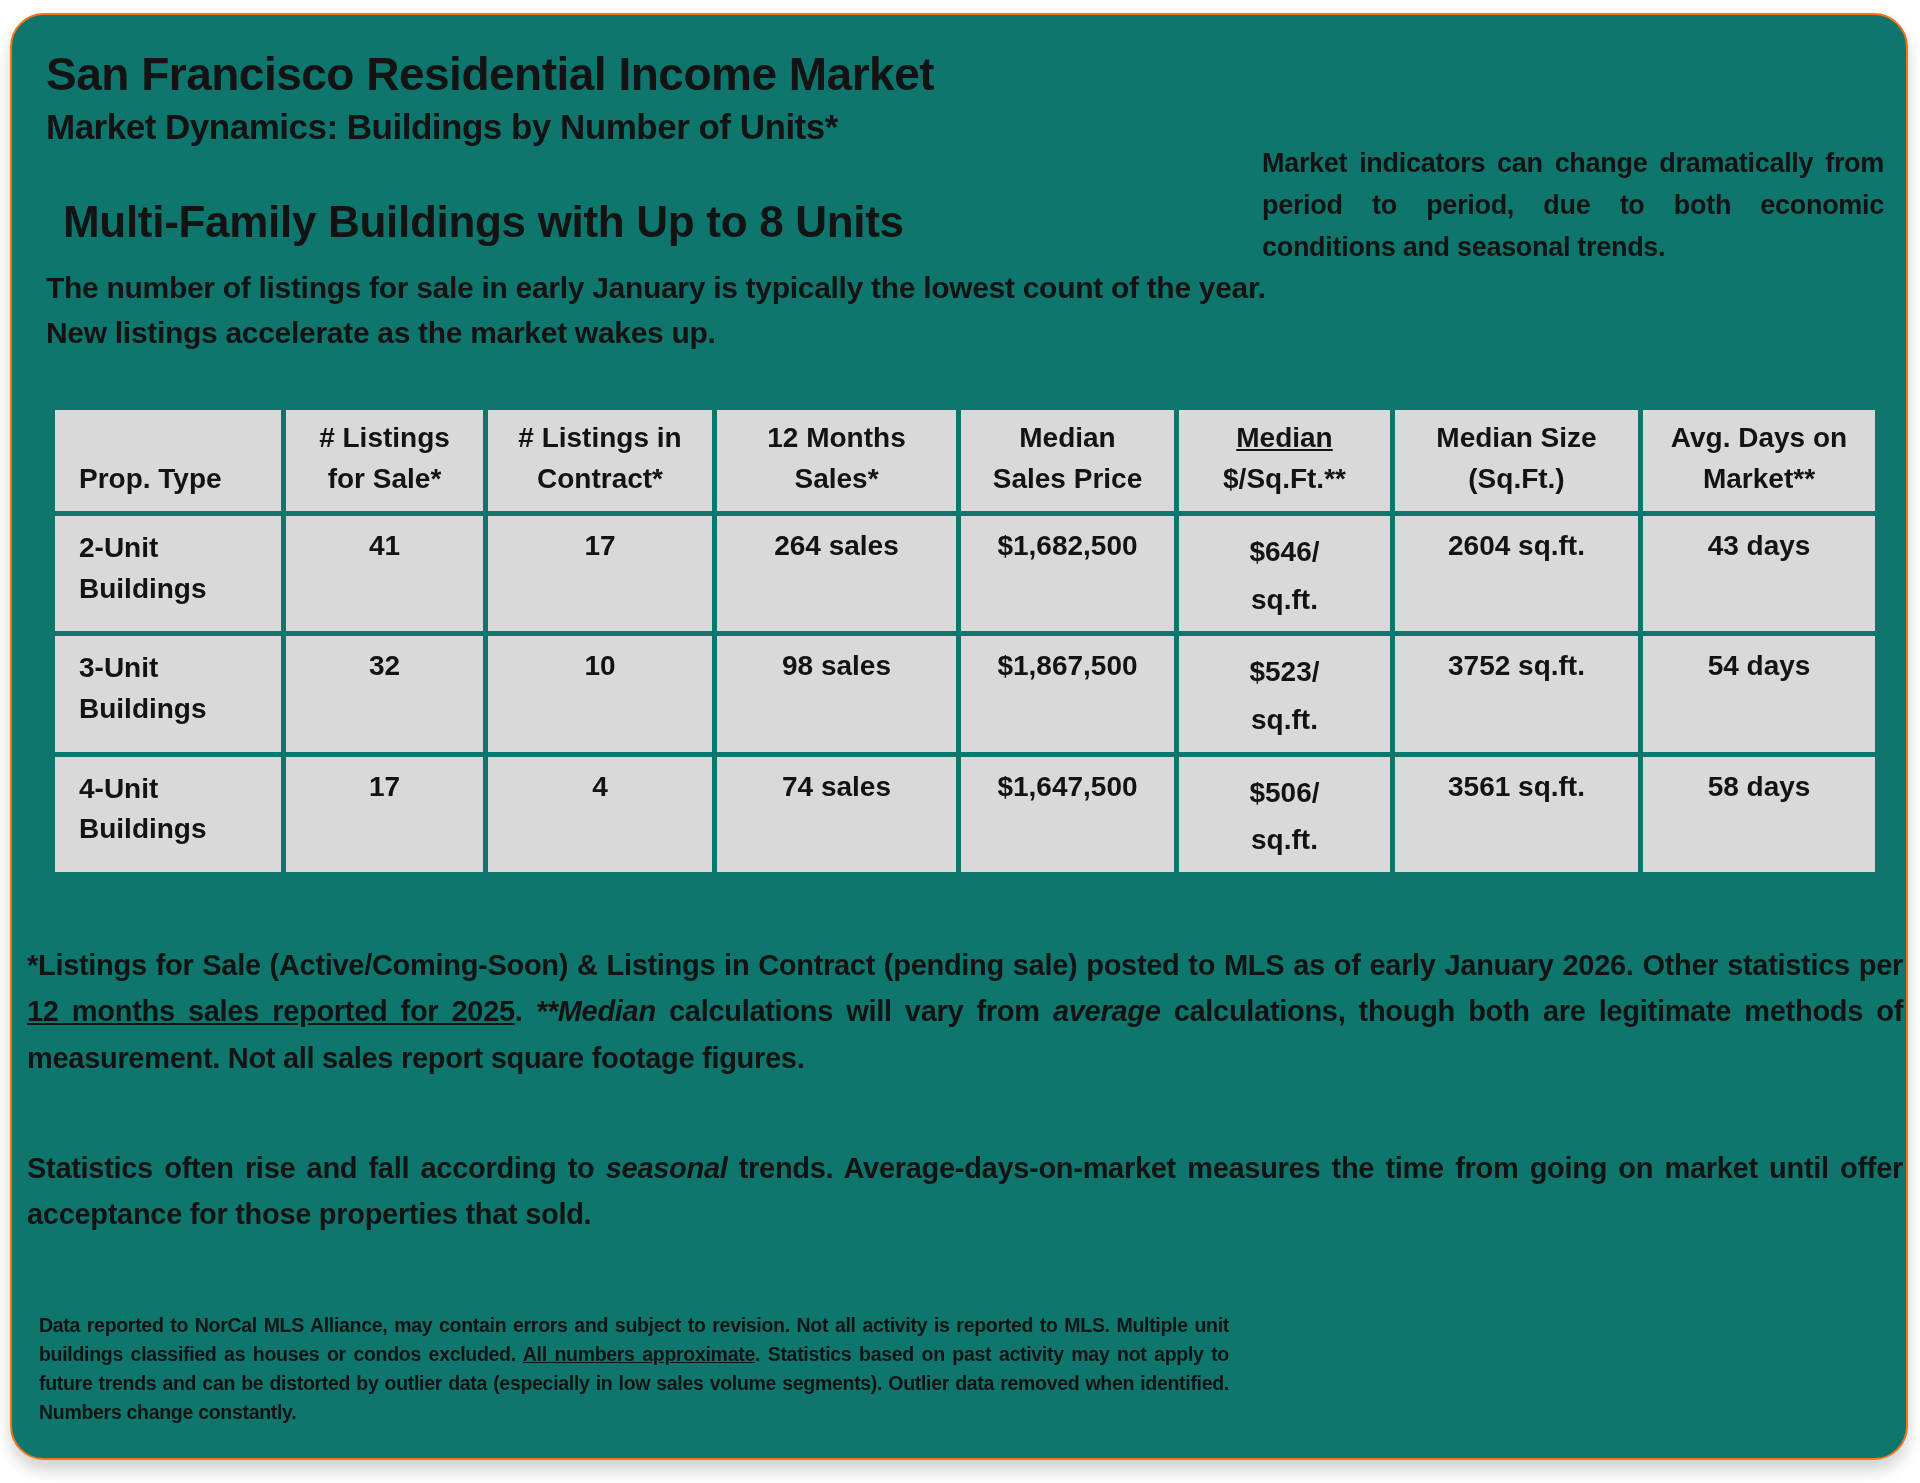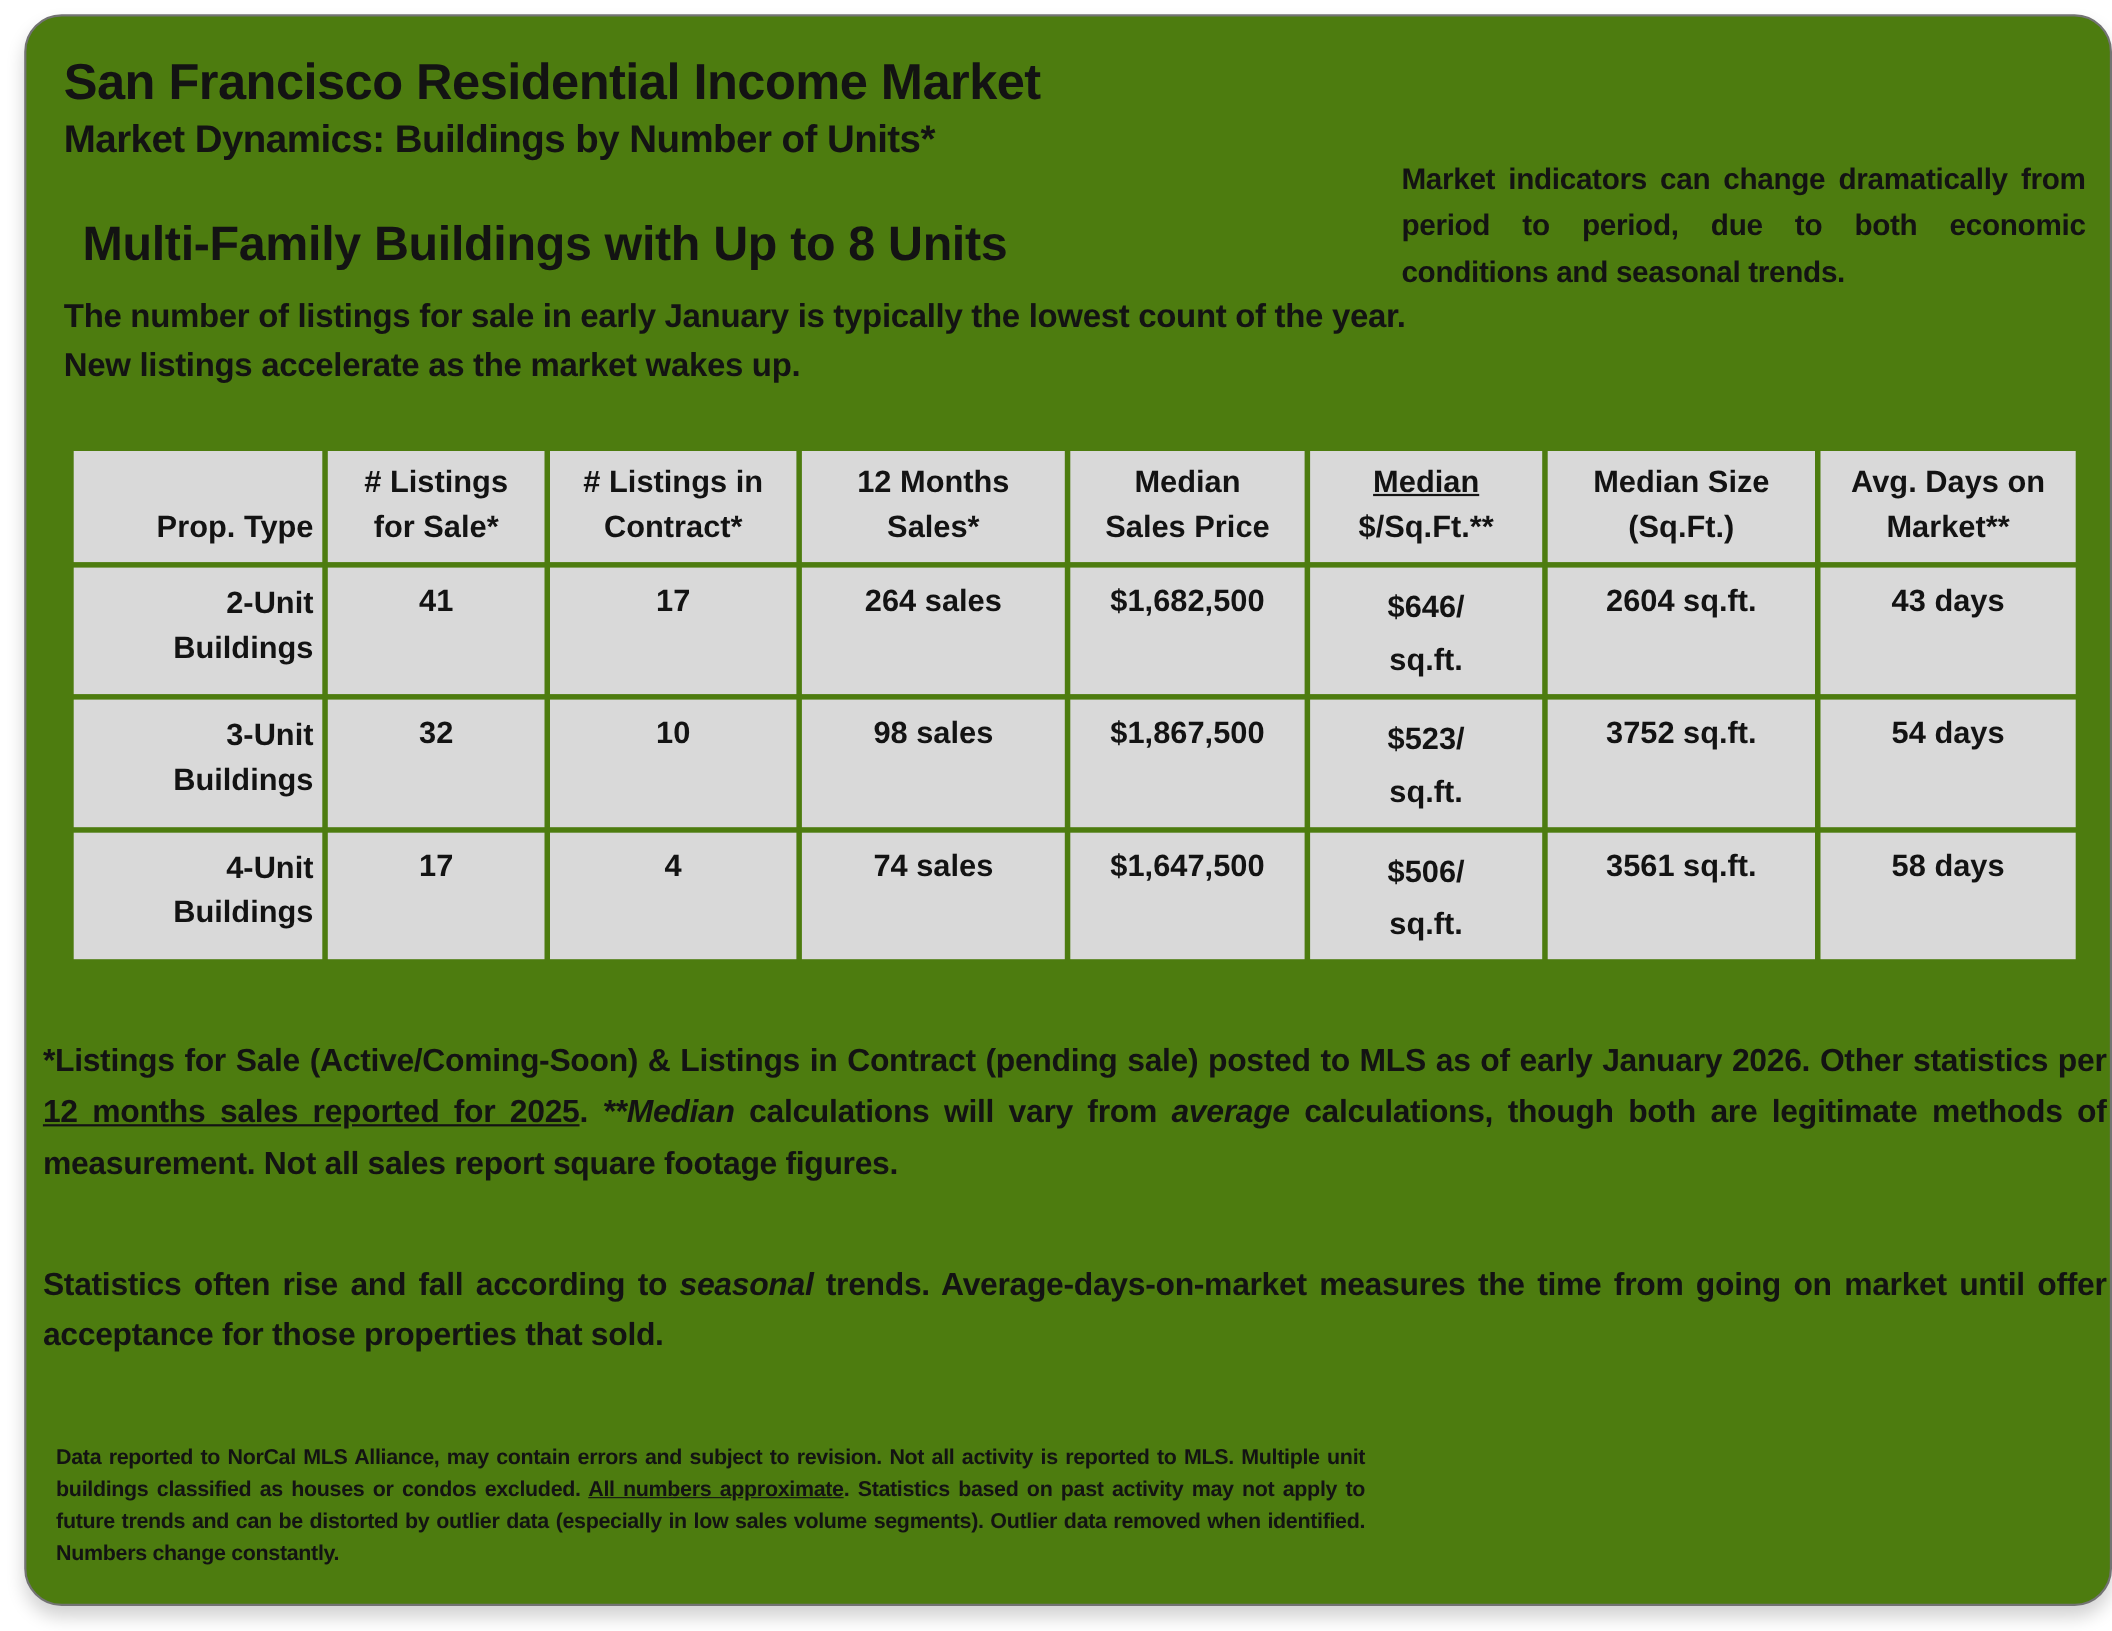--- a/index.html
+++ b/index.html
@@ -3,42 +3,41 @@
 <meta charset="utf-8">
 <style>
   html,body{margin:0;padding:0;}
   body{
     width:1920px;height:1483px;position:relative;background:#ffffff;
     font-family:"Liberation Sans",sans-serif;font-weight:bold;color:#131313;
     -webkit-font-smoothing:antialiased;overflow:hidden;
   }
   .card{
     position:absolute;left:10px;top:13px;width:1894px;height:1443px;
-    background:#4d7c0f;border:2px solid #737373;border-radius:34px;
+    background:#0f766e;border:2px solid #f97316;border-radius:34px;
     box-shadow:0 10px 16px rgba(0,0,0,.18);
-    margin-left:12px;
   }
   .card > *{position:absolute;}
   .title{left:34px;top:34px;font-size:46px;letter-spacing:-0.5px;line-height:1.1;}
   .subtitle{left:34px;top:92px;font-size:35px;letter-spacing:-0.5px;text-align:right;}
   .side-note{left:1250px;top:128px;width:622px;font-size:27px;line-height:1.55;
     text-align:justify;letter-spacing:-0.3px;}
   .section-heading{left:51px;top:182px;font-size:44px;letter-spacing:-0.3px;}
   .intro{left:34px;top:250px;width:1225px;font-size:30px;line-height:1.5;letter-spacing:-0.3px;margin:0;}
 
   table.market{
     left:38px;top:390px;width:1830px;table-layout:fixed;
     border-collapse:separate;border-spacing:5px;font-size:28px;
   }
   thead tr{height:100px;}
   tbody tr{height:104px;}
   th,td{background:#d9d9d9;overflow:hidden;}
   th{vertical-align:bottom;text-align:center;padding:8px 8px 12px;line-height:1.45;font-weight:bold;}
   td{vertical-align:top;text-align:center;padding:12px 8px 8px;line-height:1.3;}
-  th.c0,td.c0{text-align:right;padding-left:40px;}
+  th.c0,td.c0{text-align:left;padding-left:24px;}
   td.c0{line-height:1.45;}
   td.ppsf{white-space:pre-line;line-height:1.7;}
   .hline{display:block;}
   .u{text-decoration:underline;}
   .i{font-style:italic;}
 
   .note1{left:15px;top:927px;width:1876px;font-size:29px;line-height:1.6;
     text-align:justify;letter-spacing:-0.3px;margin:0;}
   .note2{left:15px;top:1130px;width:1876px;font-size:29px;line-height:1.6;
     text-align:justify;letter-spacing:-0.3px;margin:0;}

